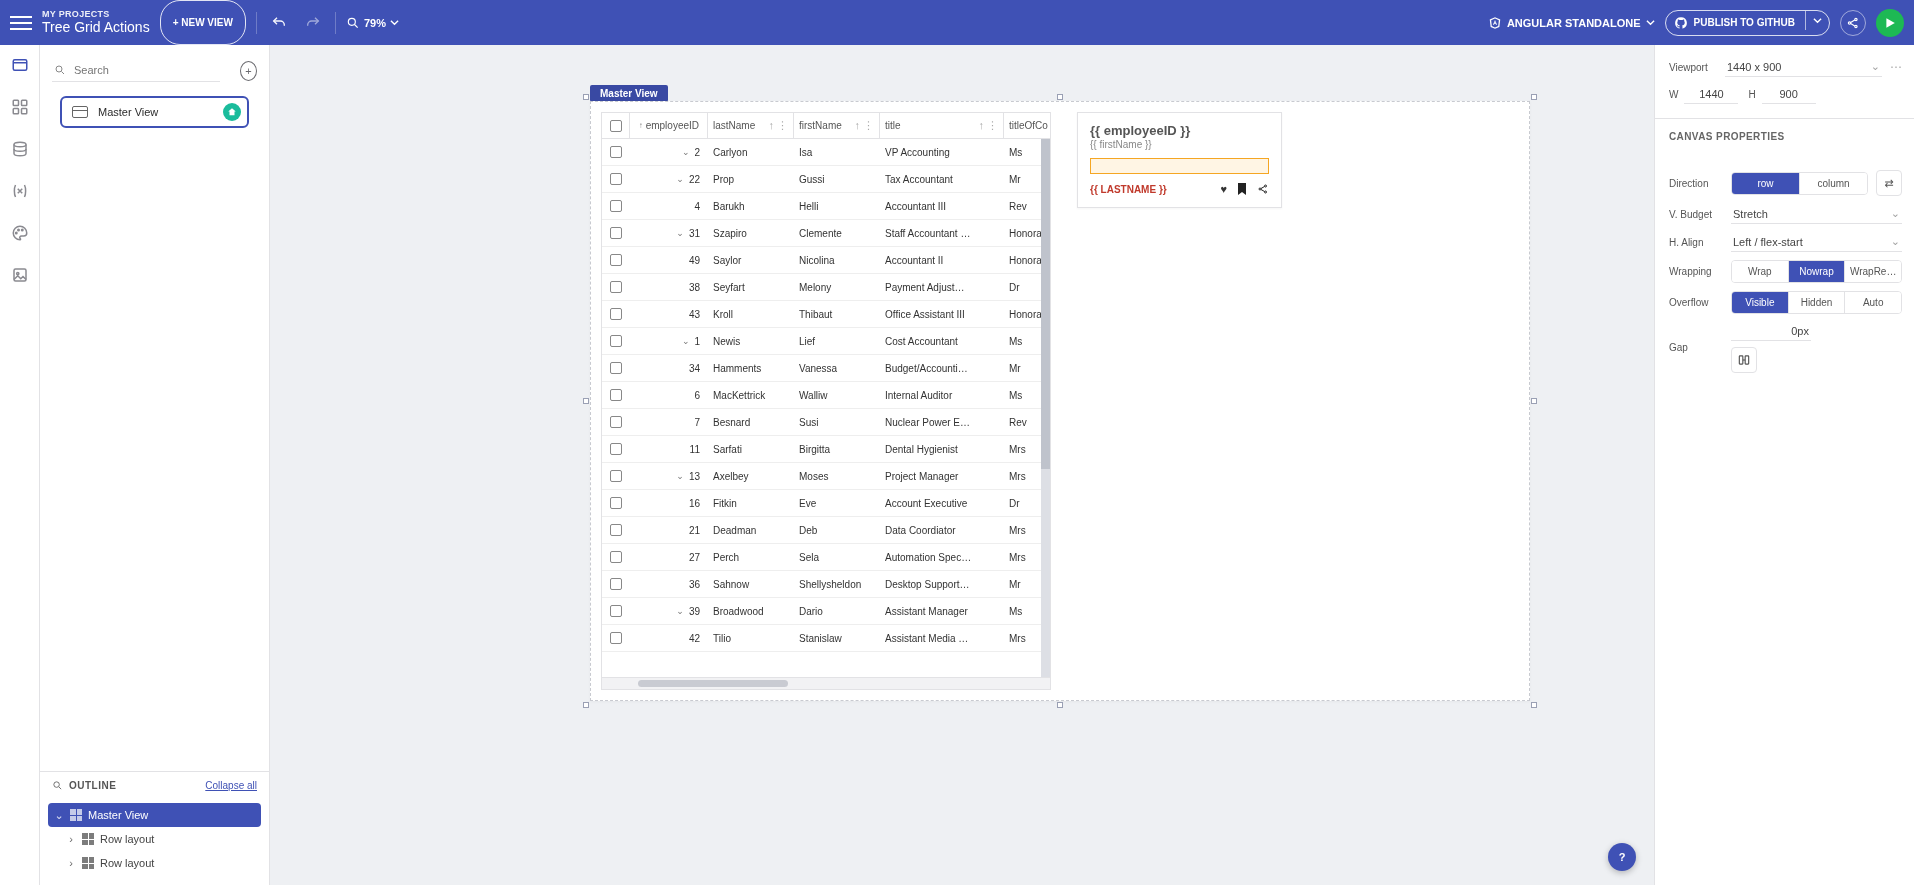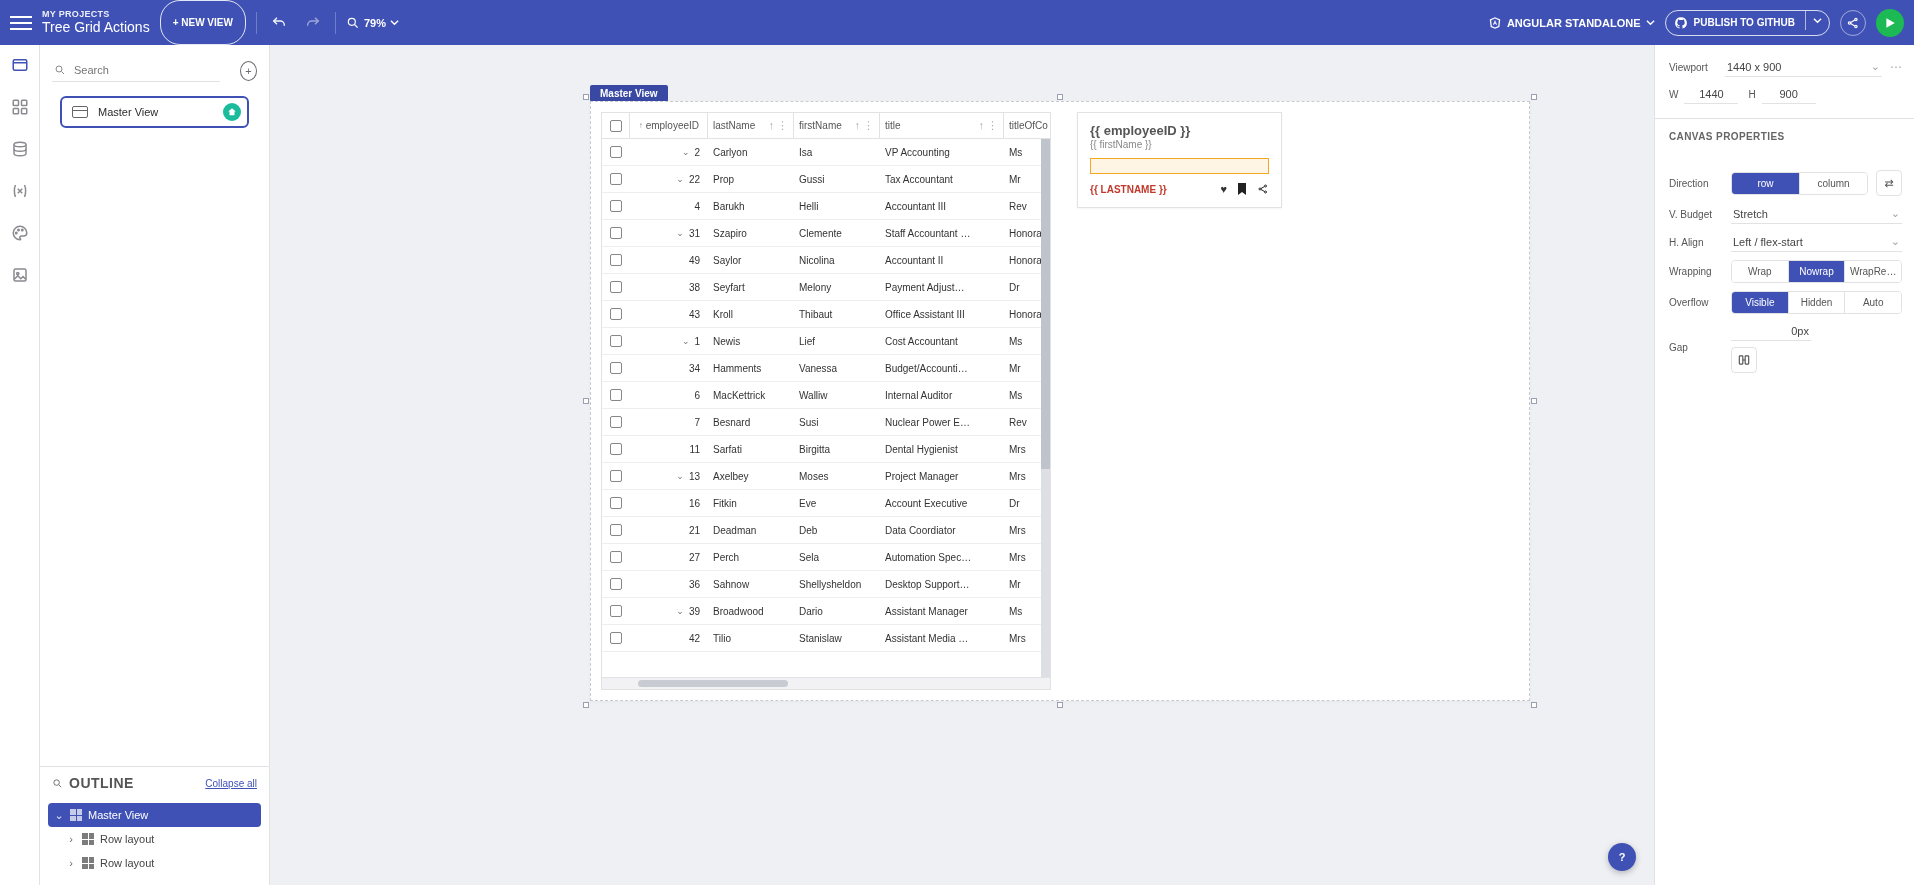--- a/index.html
+++ b/index.html
@@ -50,21 +50,21 @@
   .searchrow .sbox{flex:1;display:flex;align-items:center;border-bottom:1px solid var(--border);padding:4px 2px;gap:6px;color:var(--muted);}
   .searchrow input{border:none;outline:none;font-size:11px;flex:1;color:var(--text);}
   .addbtn{width:20px;height:20px;border-radius:50%;border:1px solid var(--muted);display:flex;align-items:center;justify-content:center;color:var(--muted);cursor:pointer;}
   .viewitem{margin:14px 8px;border:2px solid var(--indigo);border-radius:6px;display:flex;align-items:center;padding:8px 10px;gap:10px;position:relative;}
   .viewitem .homebadge{position:absolute;right:6px;width:18px;height:18px;background:var(--teal);border-radius:50%;display:flex;align-items:center;justify-content:center;}
   .viewitem .homebadge svg{fill:#fff;width:10px;}
   .viewitem .vicon{width:16px;height:12px;border:1.5px solid #666;border-radius:2px;position:relative;}
   .viewitem .vicon::before{content:"";position:absolute;left:0;right:0;top:3px;border-top:1.5px solid #666;}
   .lp-fill{flex:1;}
   .outlinehdr{display:flex;align-items:center;justify-content:space-between;padding:8px 12px;border-top:1px solid var(--border);}
-  .outlinehdr .ot{display:flex;align-items:center;gap:6px;color:#555;font-weight:600;letter-spacing:.5px;font-size:14px;}
+  .outlinehdr .ot{display:flex;align-items:center;gap:6px;color:#555;font-weight:600;letter-spacing:.5px;font-size:10px;}
   .outlinehdr .collapse{color:var(--link);text-decoration:underline;font-size:10px;cursor:pointer;}
   .tree{padding:4px 8px 10px;}
   .tree .trow{display:flex;align-items:center;gap:6px;height:24px;border-radius:4px;padding:0 6px;color:#444;cursor:pointer;}
   .tree .trow.active{background:var(--indigo);color:#fff;}
   .tree .chev{width:10px;text-align:center;opacity:.8;}
   .tree .gridicon{width:12px;height:12px;display:grid;grid-template-columns:1fr 1fr;grid-template-rows:1fr 1fr;gap:1px;}
   .tree .gridicon span{background:currentColor;opacity:.7;}
   .tree .indent1{padding-left:18px;}
   
   .canvas{position:relative;background:#eef0f3;overflow:hidden;}

